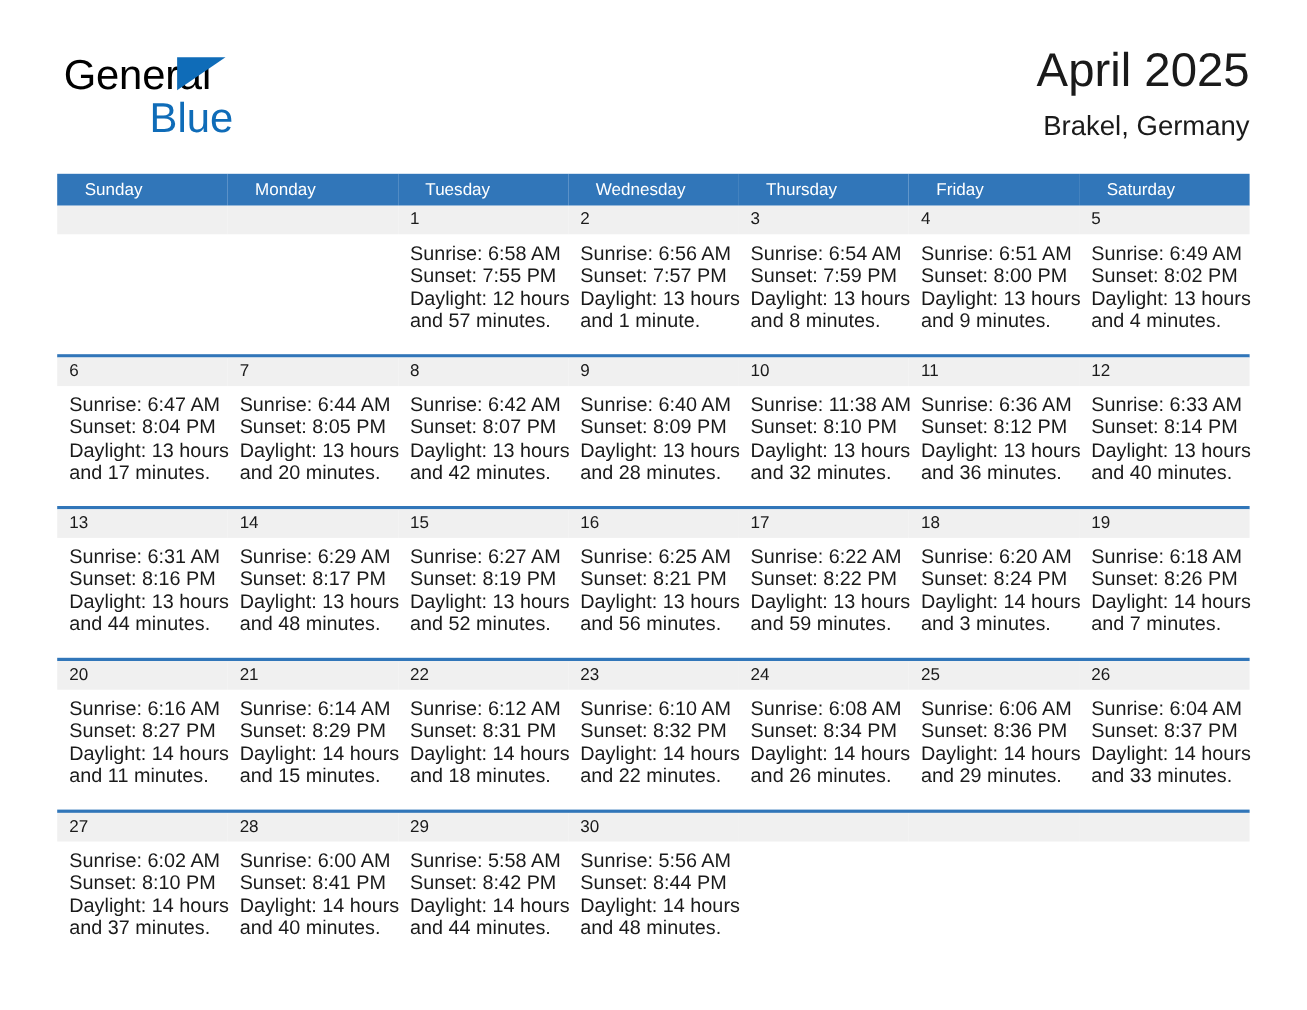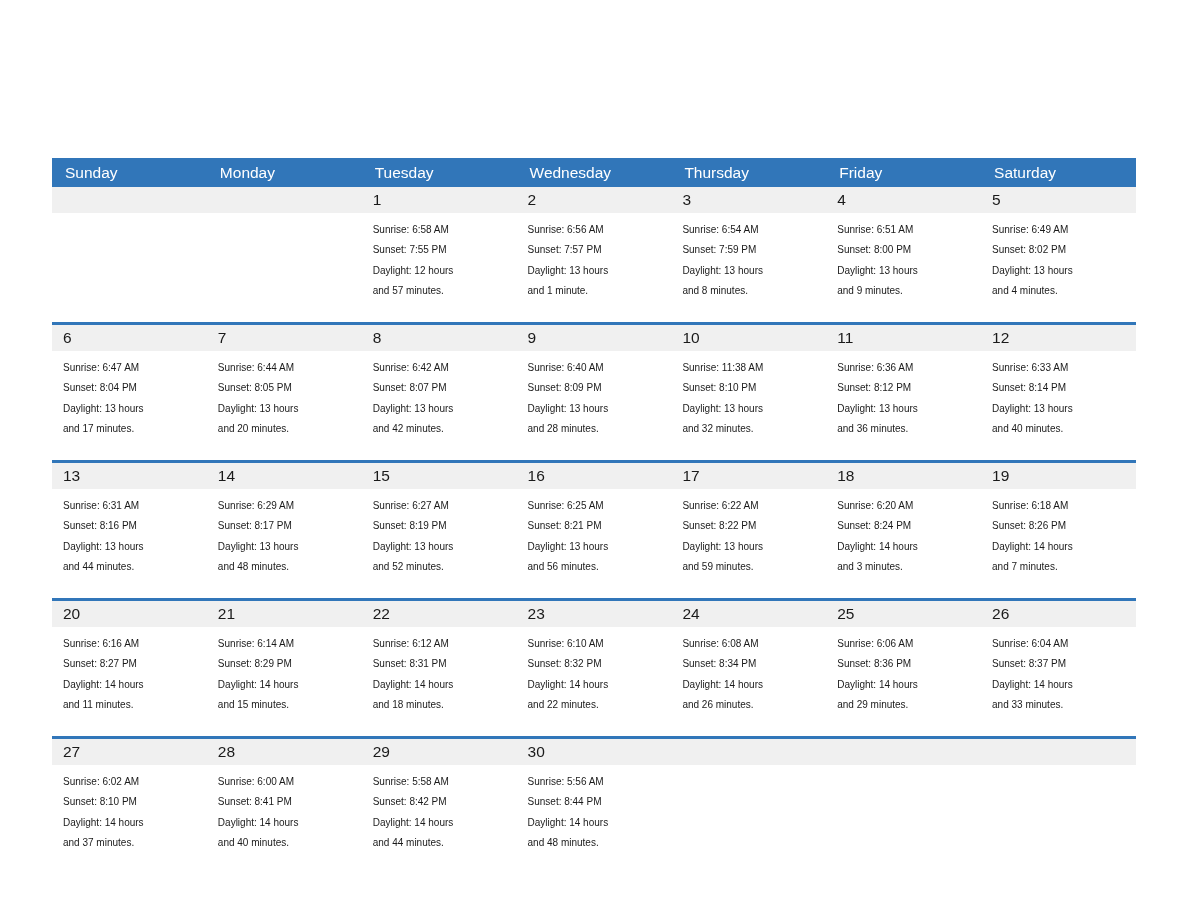--- a/index.html
+++ b/index.html
@@ -106,21 +106,21 @@
     vertical-align: top;
   }
   .dow-head th {
     background: #3176b9;
     color: #ffffff;
     font-size: 15.5px;
     font-weight: normal;
     text-align: left;
     height: 29px;
     line-height: 29px;
-    padding-left: 13px;
+    padding-left: 25px;
     box-sizing: border-box;
     white-space: nowrap;
   }
   .week-row td {
     width: 154.85px;
     height: 135px;
     box-sizing: border-box;
   }
   .week-row.last td { height: 120px; }
 
@@ -134,38 +134,54 @@
     height: 26px;
     line-height: 26px;
     padding-left: 11px;
     font-size: 15.5px;
     color: #1a1a1a;
     box-sizing: border-box;
   }
   .cell.empty .daynum-strip { color: transparent; }
   .cell .info {
     padding: 7px 11px 0 11px;
-    font-size: 10px;
+    font-size: 18px;
     line-height: 20.3px;
     color: #1a1a1a;
   }
   .cell .info div { white-space: nowrap; }
 
   
   .sep-row td {
     height: 3px;
     padding: 0;
     background: #3176b9;
   }
 </style>
 </head>
 <body>
 
 <div class="page">
 
+  <div class="header">
+
+    <div class="brand">
+      <div class="brand-line1">
+        <span class="brand-word-general">General</span>
+        <span class="brand-triangle"></span>
+      </div>
+      <div class="brand-line2">Blue</div>
+    </div>
+
+    <div class="title-block">
+      <h1 class="month-title">April 2025</h1>
+      <h2 class="location-title">Brakel, Germany</h2>
+    </div>
+
+  </div>
 
   <table class="calendar">
     <thead>
       <tr class="dow-head">
         <th>Sunday</th>
         <th>Monday</th>
         <th>Tuesday</th>
         <th>Wednesday</th>
         <th>Thursday</th>
         <th>Friday</th>

